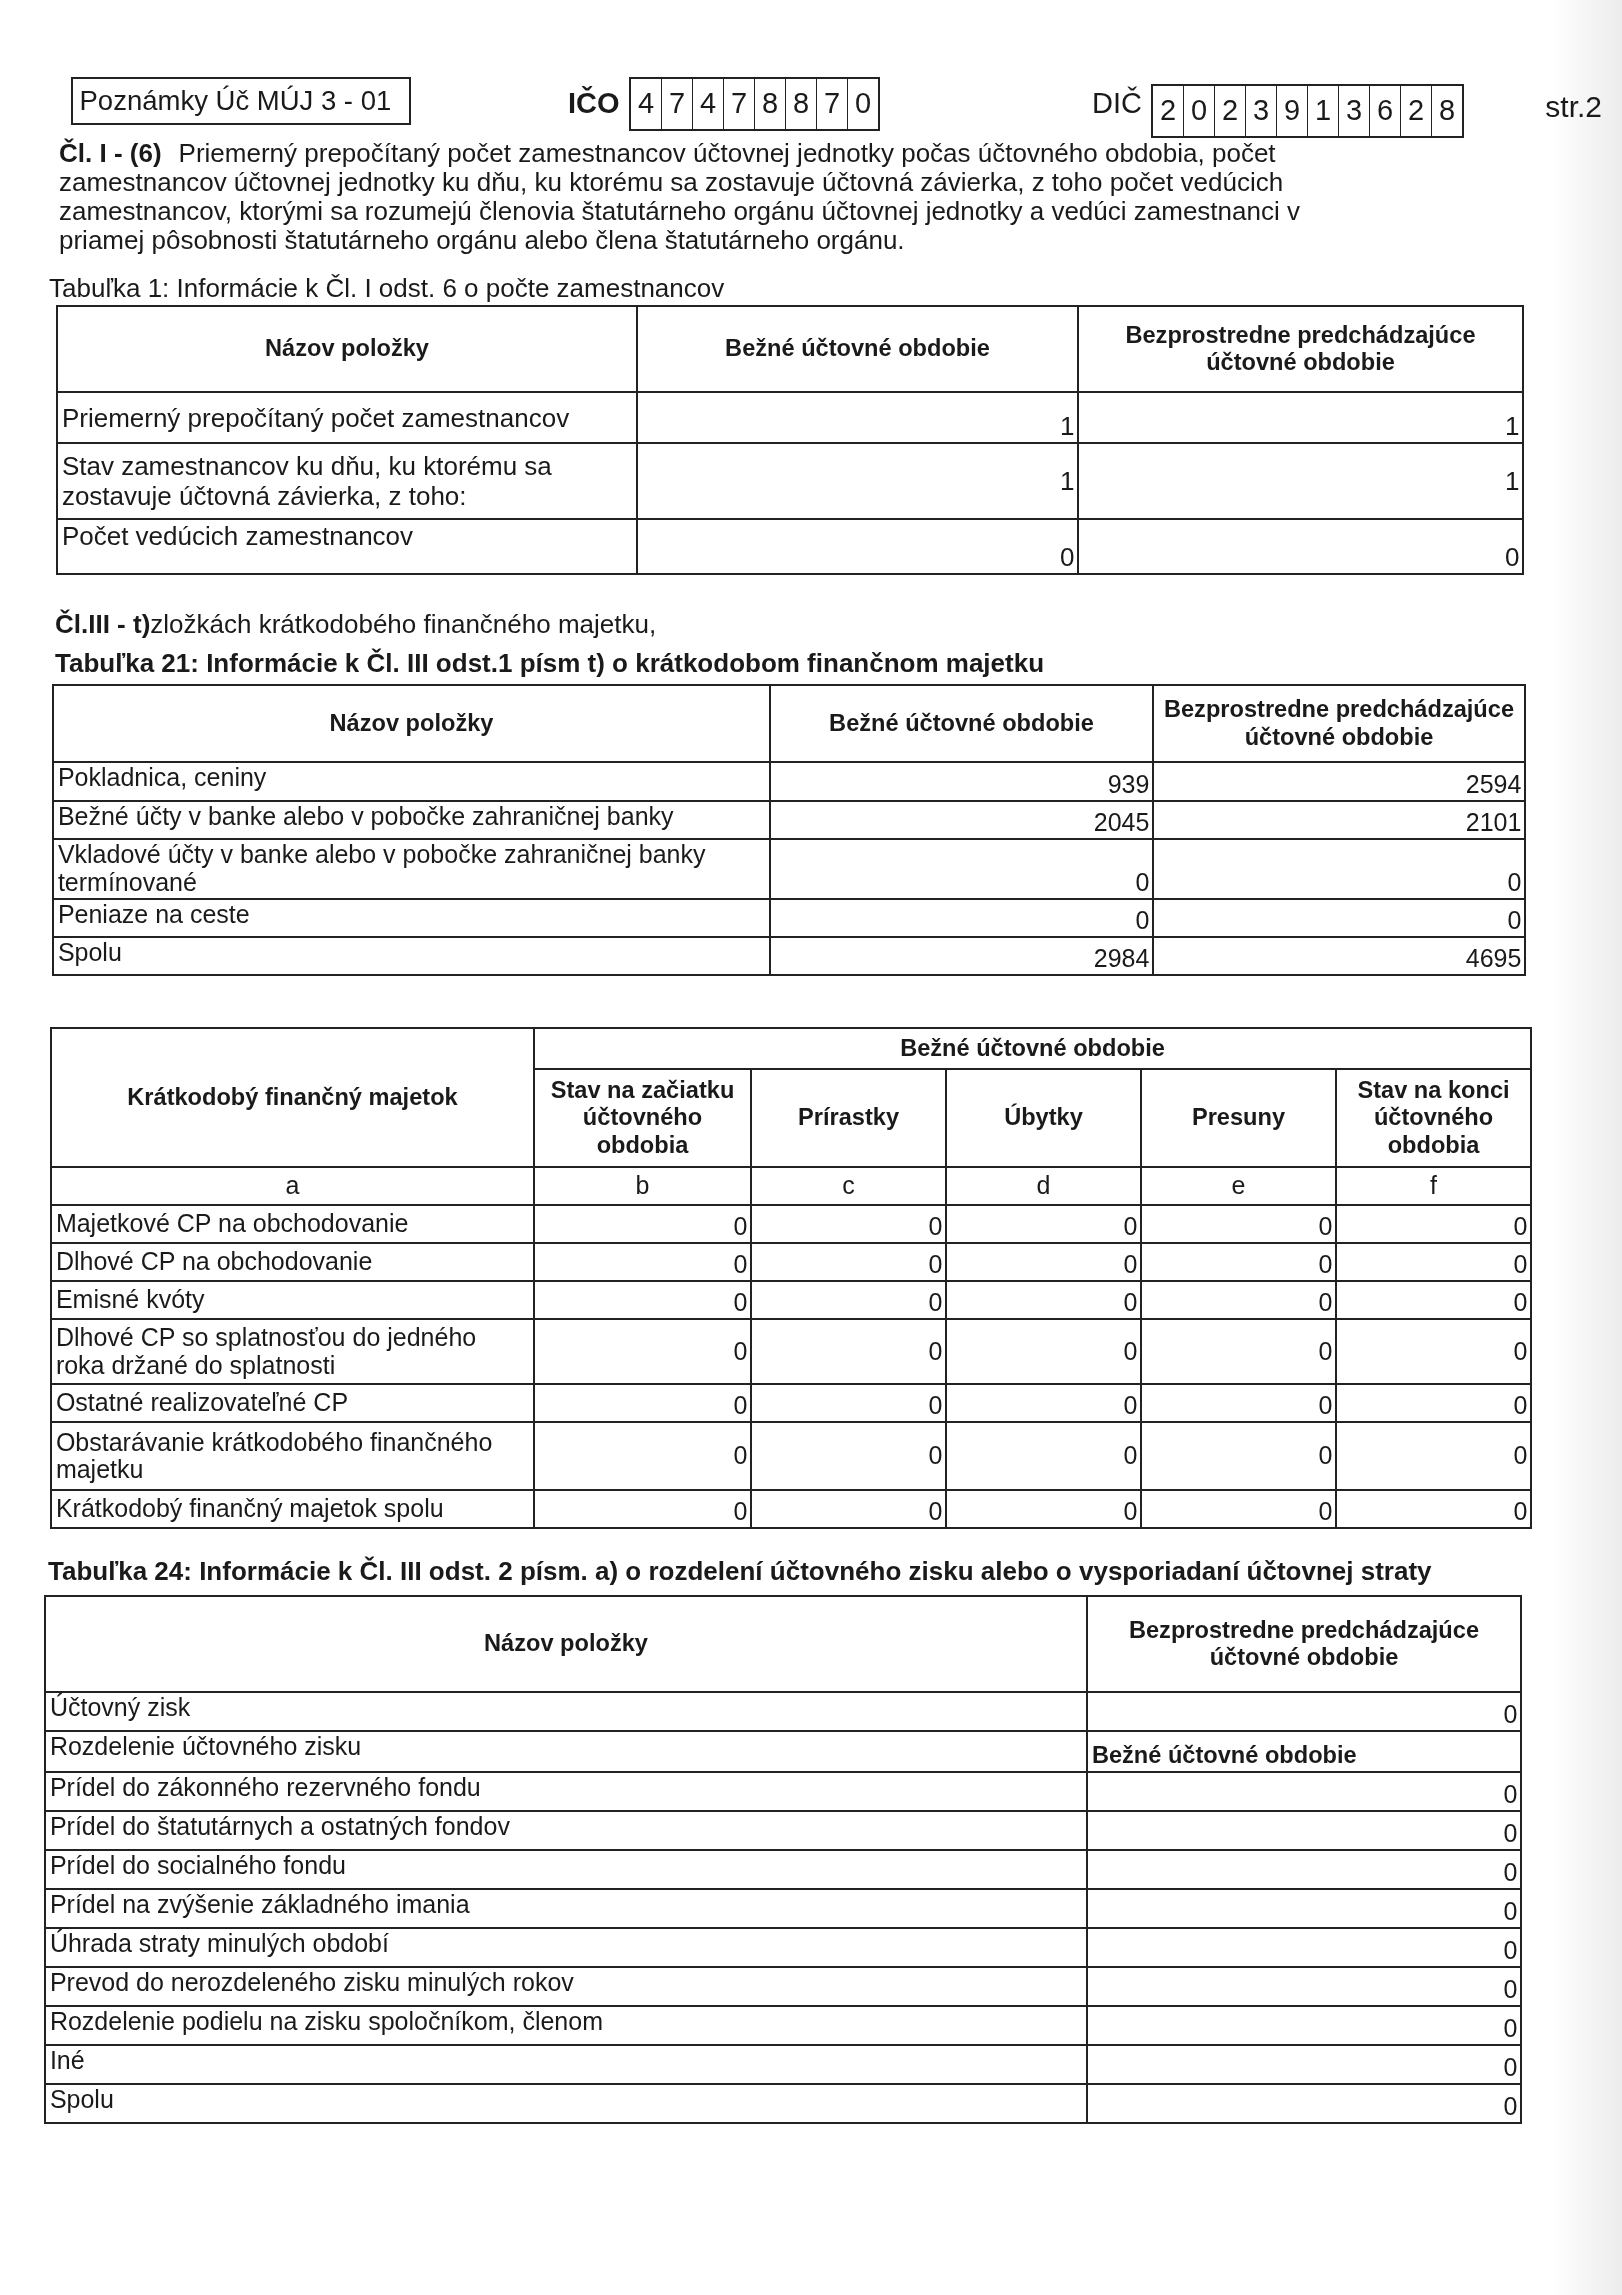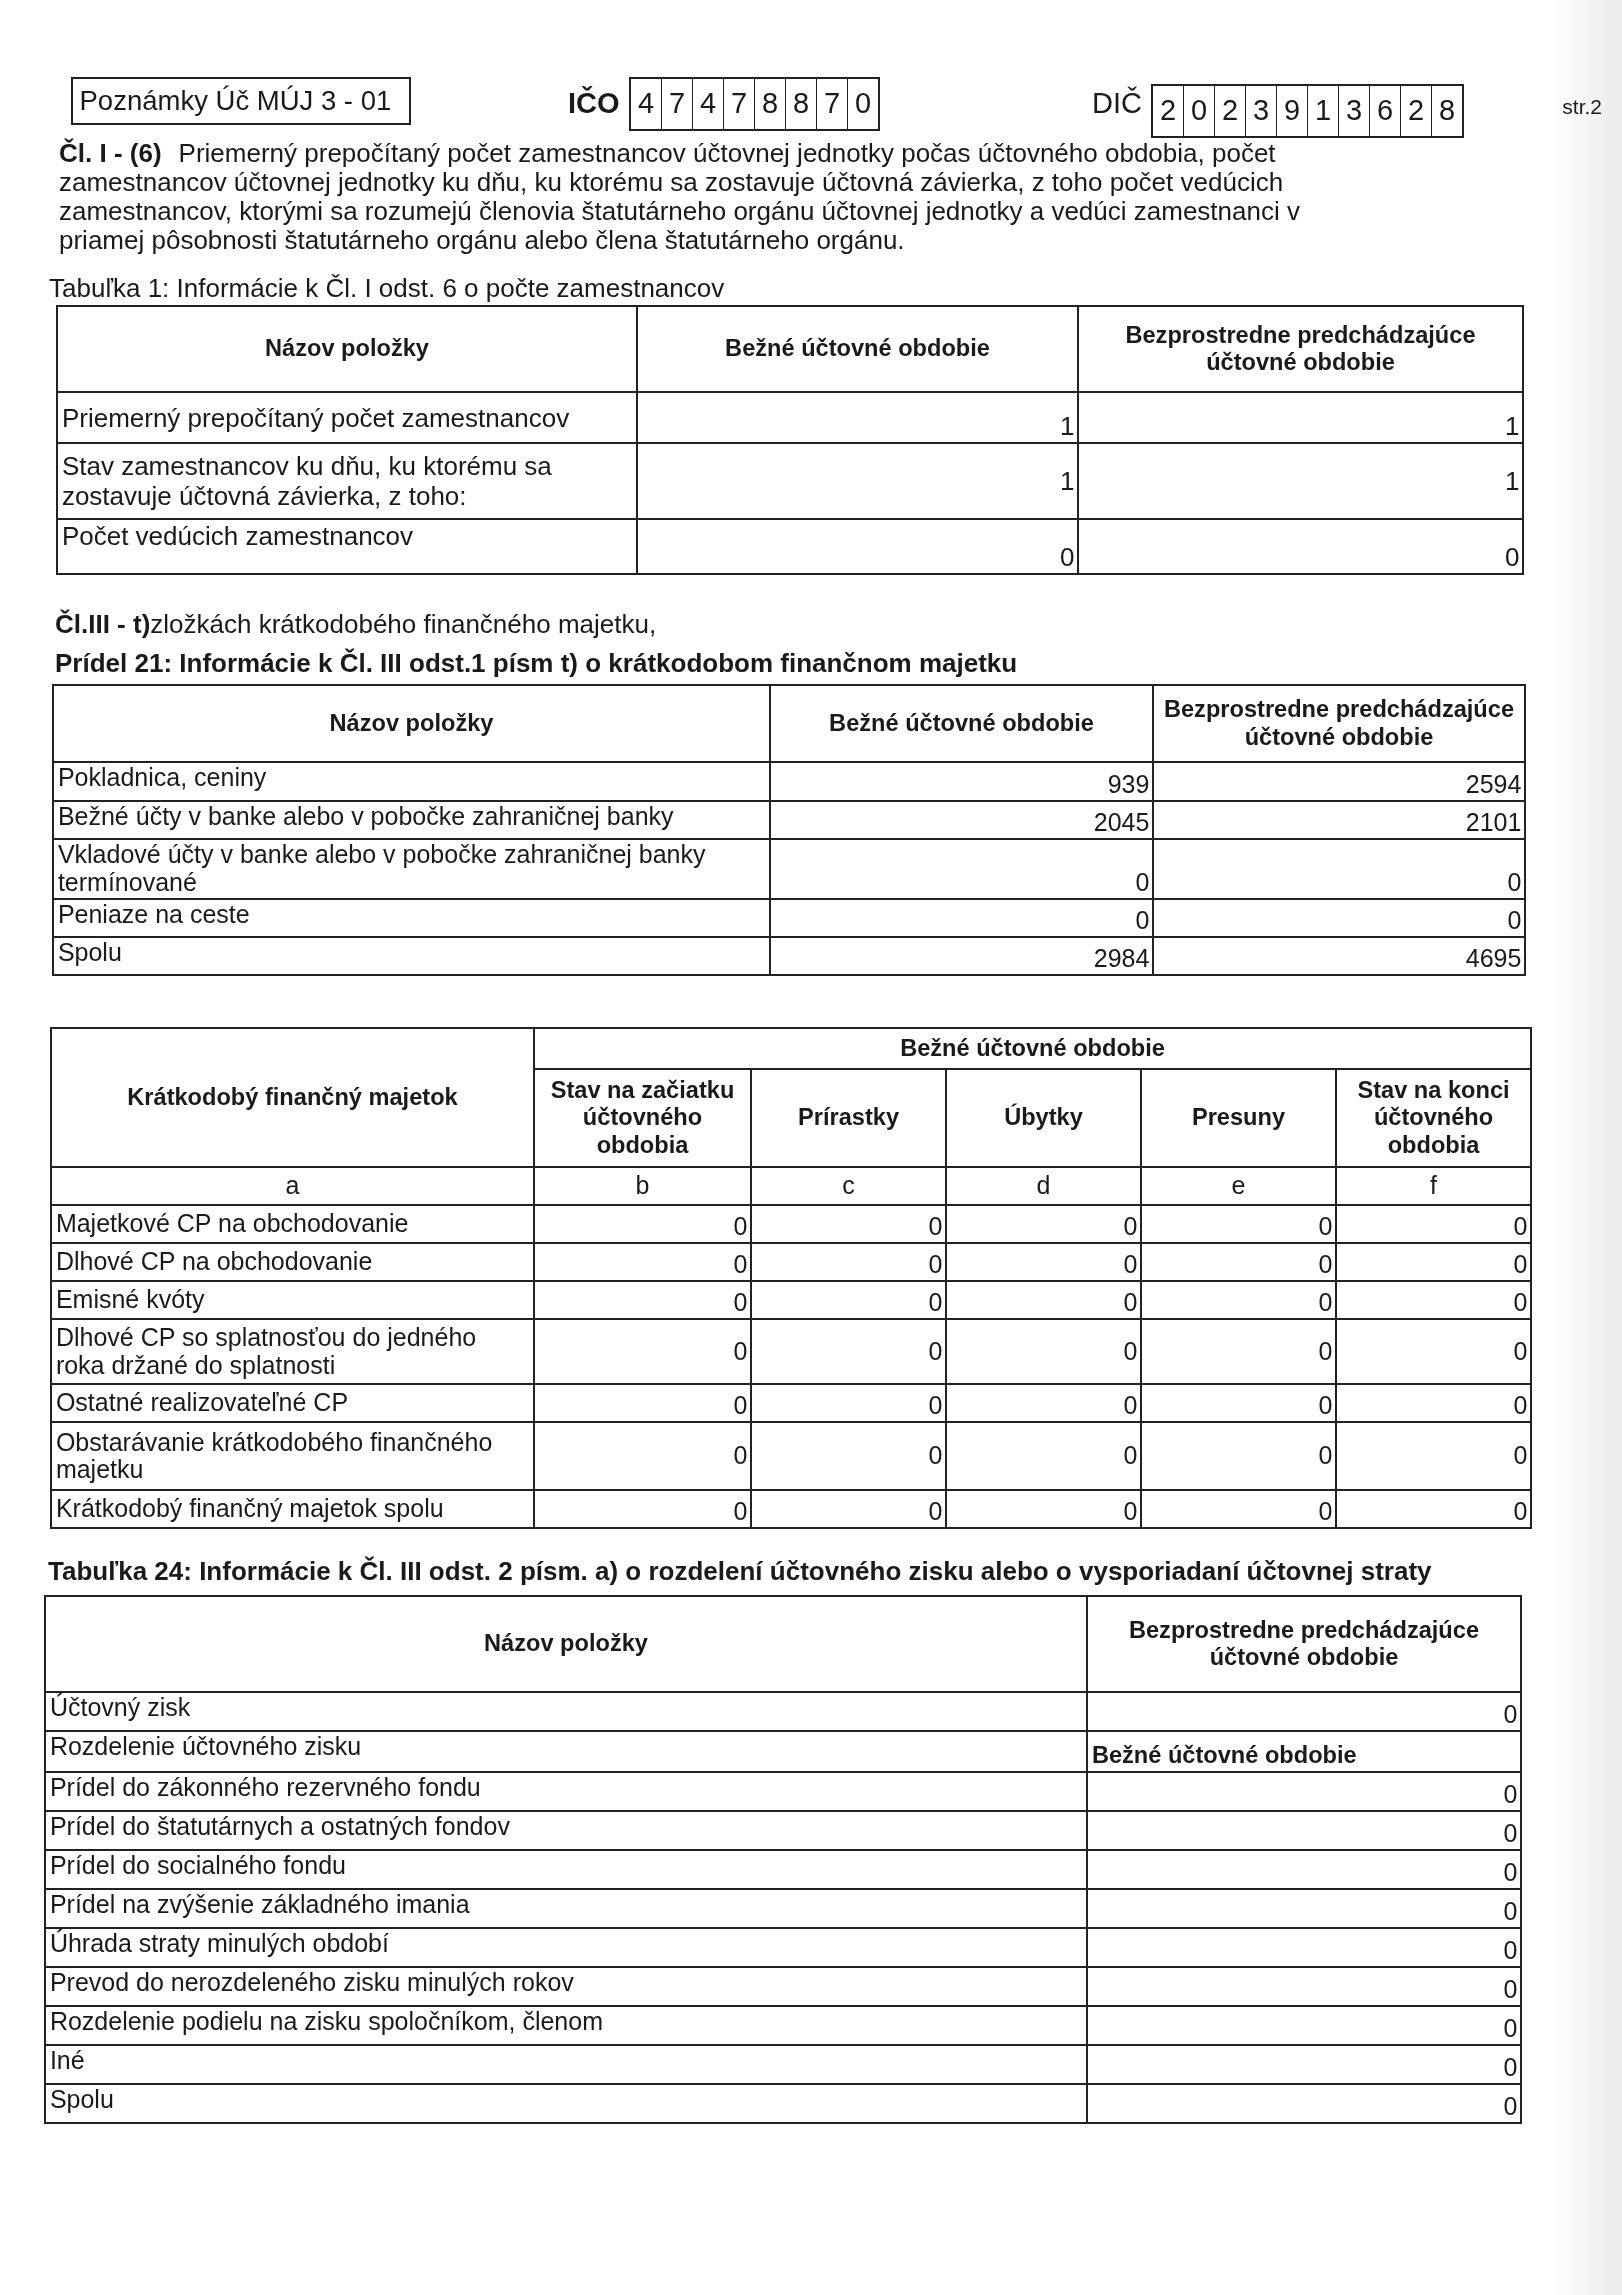--- a/index.html
+++ b/index.html
@@ -18,21 +18,21 @@
     border: 2.6px solid #222; box-sizing: border-box; font-size: 27.5px;
     line-height: 43px; padding-left: 6.5px;
   }
   .code-label { position: absolute; top: 5.2px; font-size: 29px; line-height: 43px; }
   .code-boxes { position: absolute; top: 0; display: flex; border: 2.6px solid #222; height: 54px; box-sizing: border-box; }
   .code-boxes span {
     width: 30px; text-align: center; font-size: 29px; line-height: 48px;
     border-right: 1.3px solid #222;
   }
   .code-boxes span:last-child { border-right: none; }
-  .page-no { position: absolute; top: 7.9px; right: 26px; font-size: 21px; line-height: 43px; }
+  .page-no { position: absolute; top: 7.9px; right: 26px; font-size: 30px; line-height: 43px; }
 
   
   .intro { position: absolute; left: 59px; top: 139px; width: 1302px; font-size: 26px; line-height: 29px; }
   .intro b { font-weight: bold; margin-right: 17px; }
   .tab-caption { position: absolute; left: 49px; font-size: 26px; line-height: 29px; }
   .sec-caption { position: absolute; left: 55px; font-size: 26px; line-height: 30px; font-weight: bold; }
   .sec-caption.light { font-weight: normal; }
   .sec-caption.light b { font-weight: bold; }
 
   table { position: absolute; border-collapse: collapse; table-layout: fixed; }
@@ -113,21 +113,21 @@
     <td class="lbl" style="vertical-align:top">Počet vedúcich zamestnancov</td>
     <td class="num">0</td>
     <td class="num">0</td>
   </tr>
 </tbody>
   </table>
 
 <div class="sec-caption light" style="top:609px;">
   <b>Čl.III - t)</b><span>zložkách krátkodobého finančného majetku,</span>
 </div>
-<div class="sec-caption" style="top:648px;">Prídel 21: Informácie k Čl. III odst.1 písm t) o krátkodobom finančnom majetku</div>
+<div class="sec-caption" style="top:648px;">Tabuľka 21: Informácie k Čl. III odst.1 písm t) o krátkodobom finančnom majetku</div>
 
 <table style="left:52px; top:684px; width:1472px;">
   <colgroup>
       <col style="width:717px">
       <col style="width:383px">
       <col style="width:372px">
     </colgroup>
   <tbody>
       <tr style="height:77px">
     <th>Názov položky</th>

